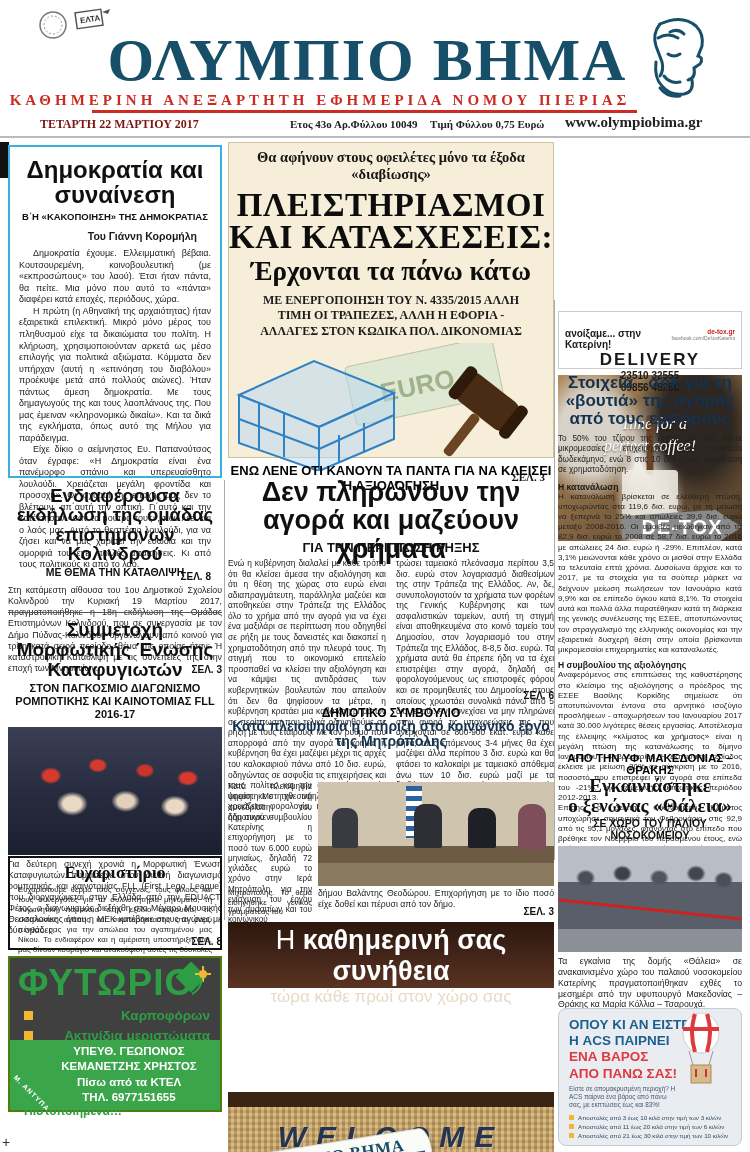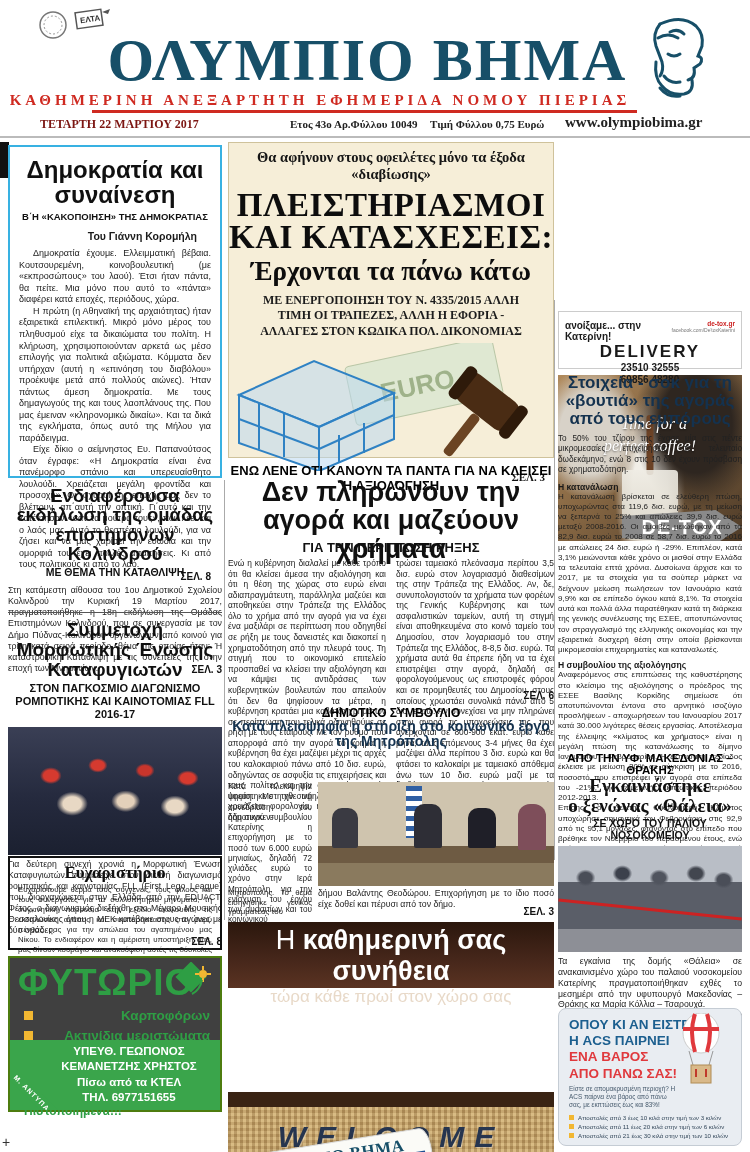--- a/index.html
+++ b/index.html
@@ -78,21 +78,21 @@
   
   .detox { background:
       radial-gradient(90px 120px at 75% 30%, #2e2620 0 40%, transparent 70%),
       radial-gradient(70px 90px at 18% 35%, #d8d2c8 0 45%, transparent 75%),
       radial-gradient(50px 140px at 50% 70%, #f2efe8 0 35%, transparent 70%),
       linear-gradient(135deg,#b08a5c 0%, #8a6a45 40%, #4e3b28 100%);}
   .detox-script { font-family:"Liberation Serif", serif; font-style:italic; color:#fff; font-size:16px; text-align:center; text-shadow:0 1px 2px rgba(0,0,0,.5);}
   .detox-arrow { position:absolute; right:0; top:135px; width:120px; height:34px; background:#8a8a8a;
     clip-path:polygon(0 18%, 78% 0, 100% 50%, 78% 100%, 0 82%); display:flex; align-items:center; justify-content:center;}
   .detox-logo { color:#fff; font-weight:bold; font-size:20px; letter-spacing:1px;}
-  .detox-band { background:#fff; padding:8px 6px 2px 6px; }
+  .detox-band { background:#fff; padding:16px 6px 2px 6px; }
   .cup { position:absolute; left:50%; top:95px; width:56px; height:70px; transform:translateX(-50%);
     background:linear-gradient(180deg,#efece4,#d9d4c6); border-radius:4px 4px 10px 10px; opacity:.9;}
   .pour { position:absolute; left:50%; top:40px; width:7px; height:60px; transform:translateX(-50%); background:#6b4226; border-radius:3px;}
 
   
   .navy { color:#14324f; }
 
   
   .acs { background:#e9edf2; border:1px solid #c5ccd4; border-radius:8px; }
   .acs-blue { color:#1c5f8f; font-weight:bold; font-size:13.5px; line-height:1.2;}

